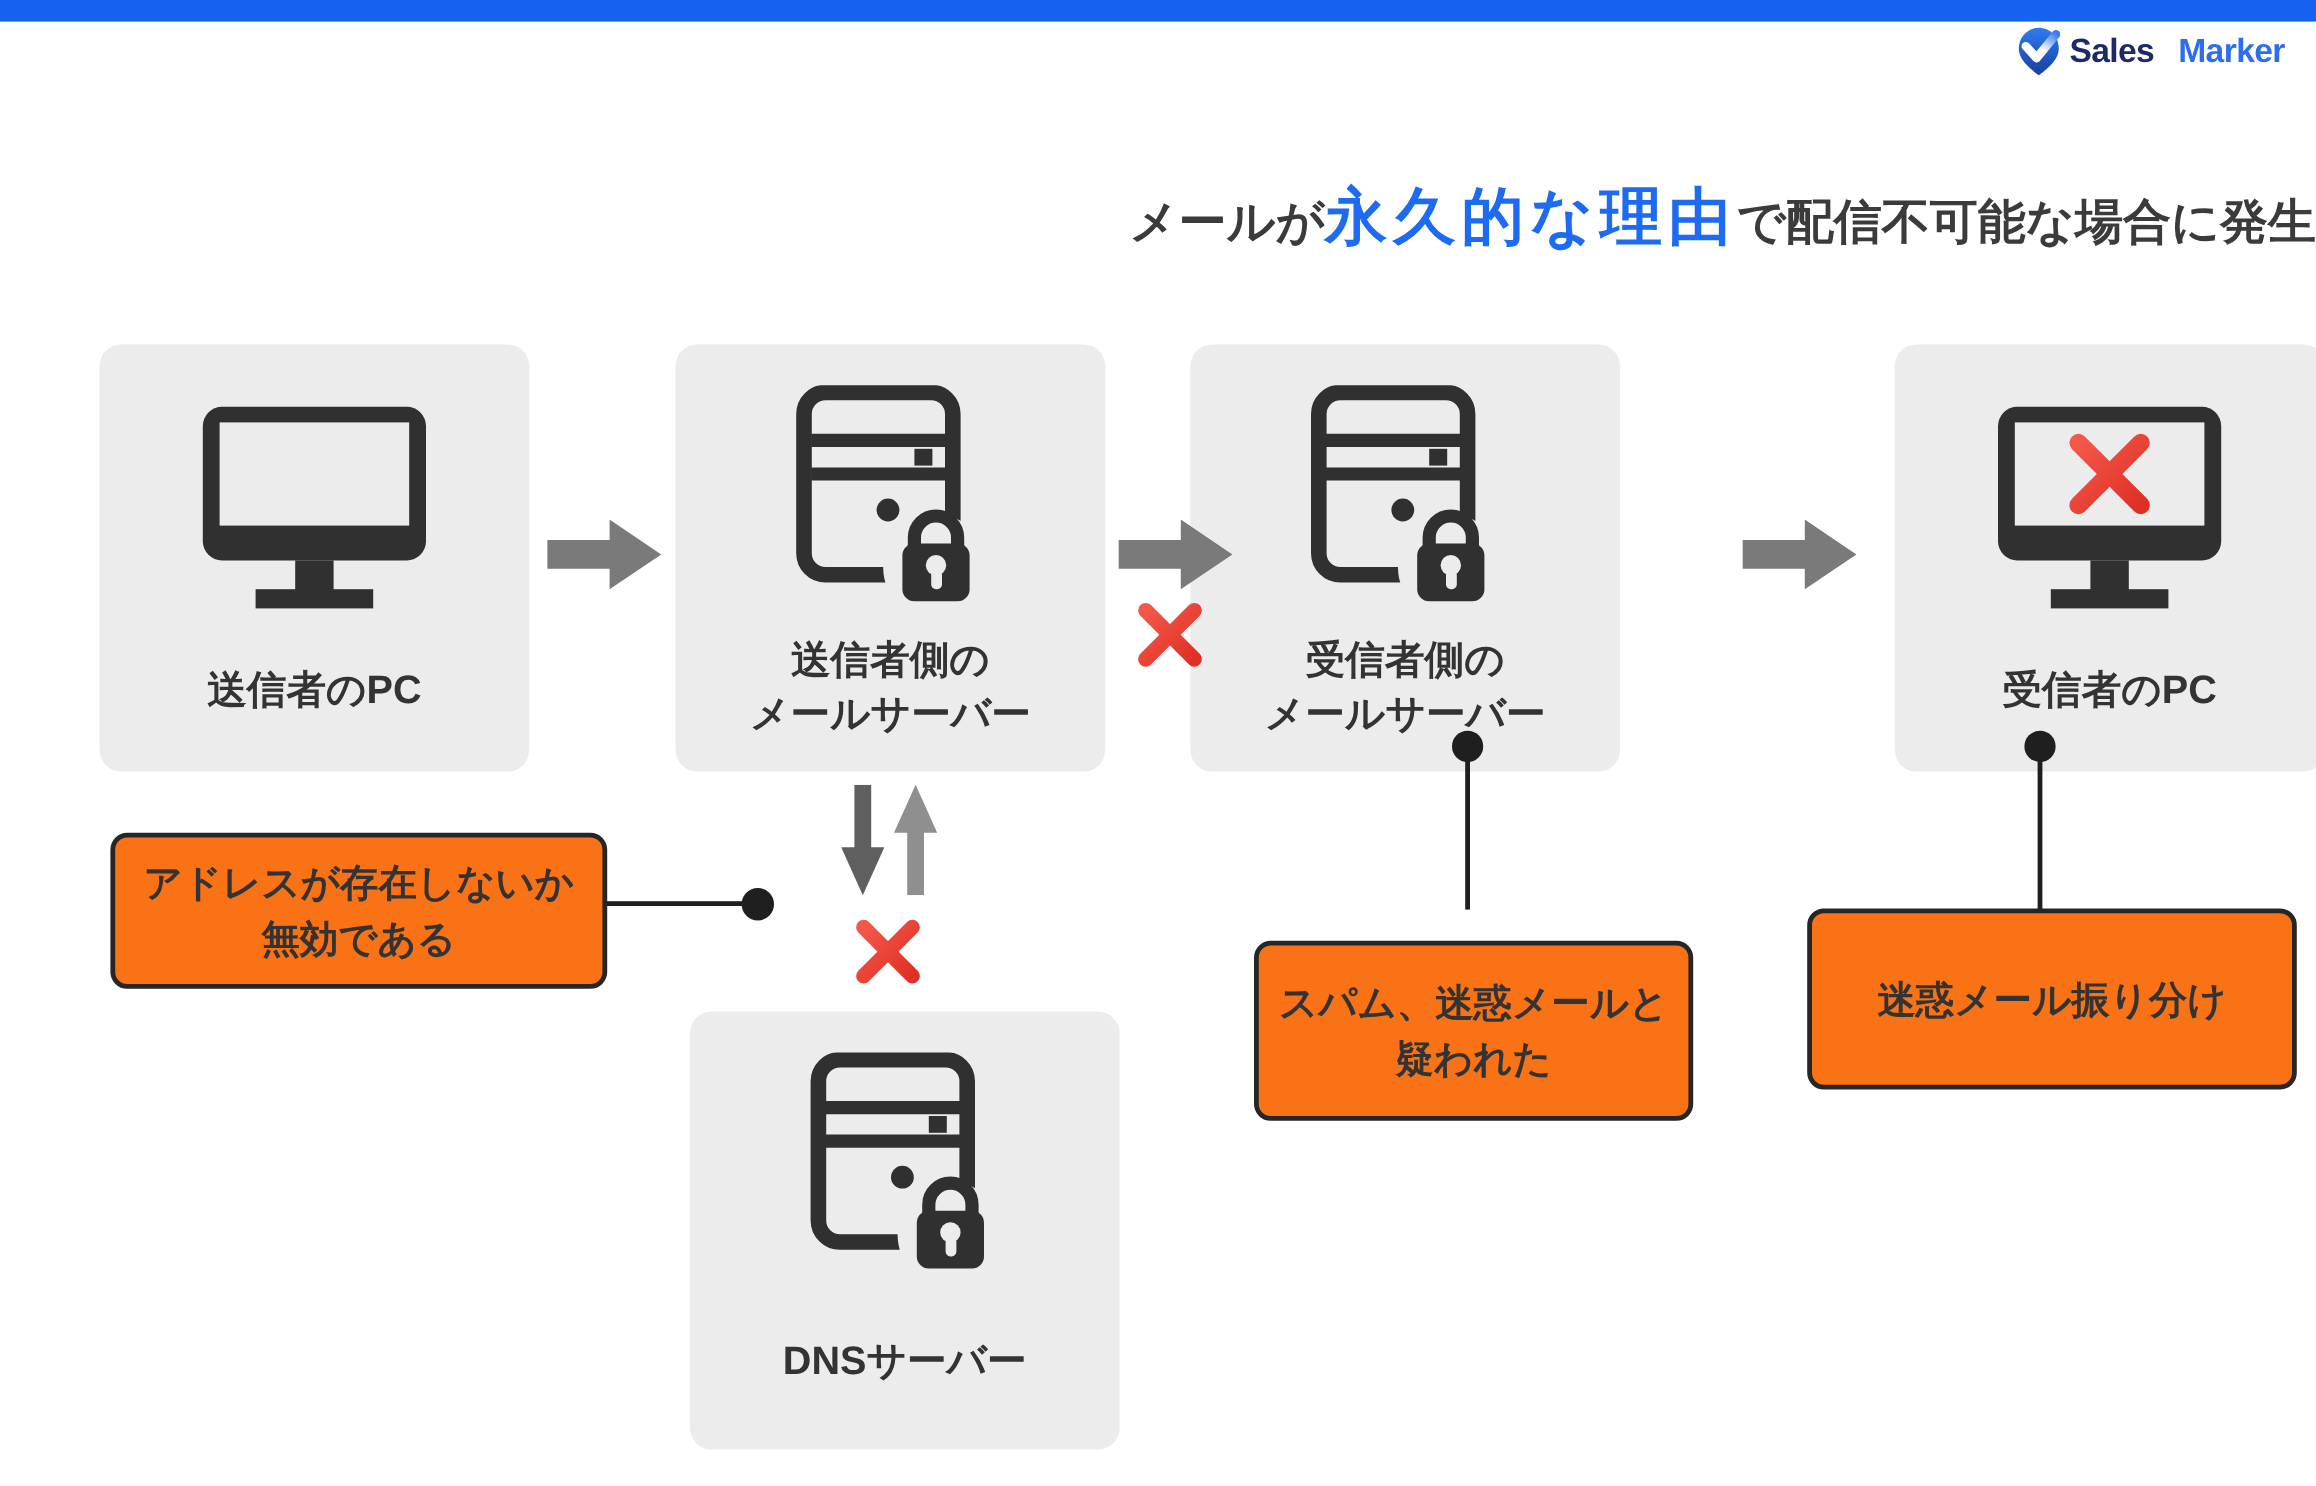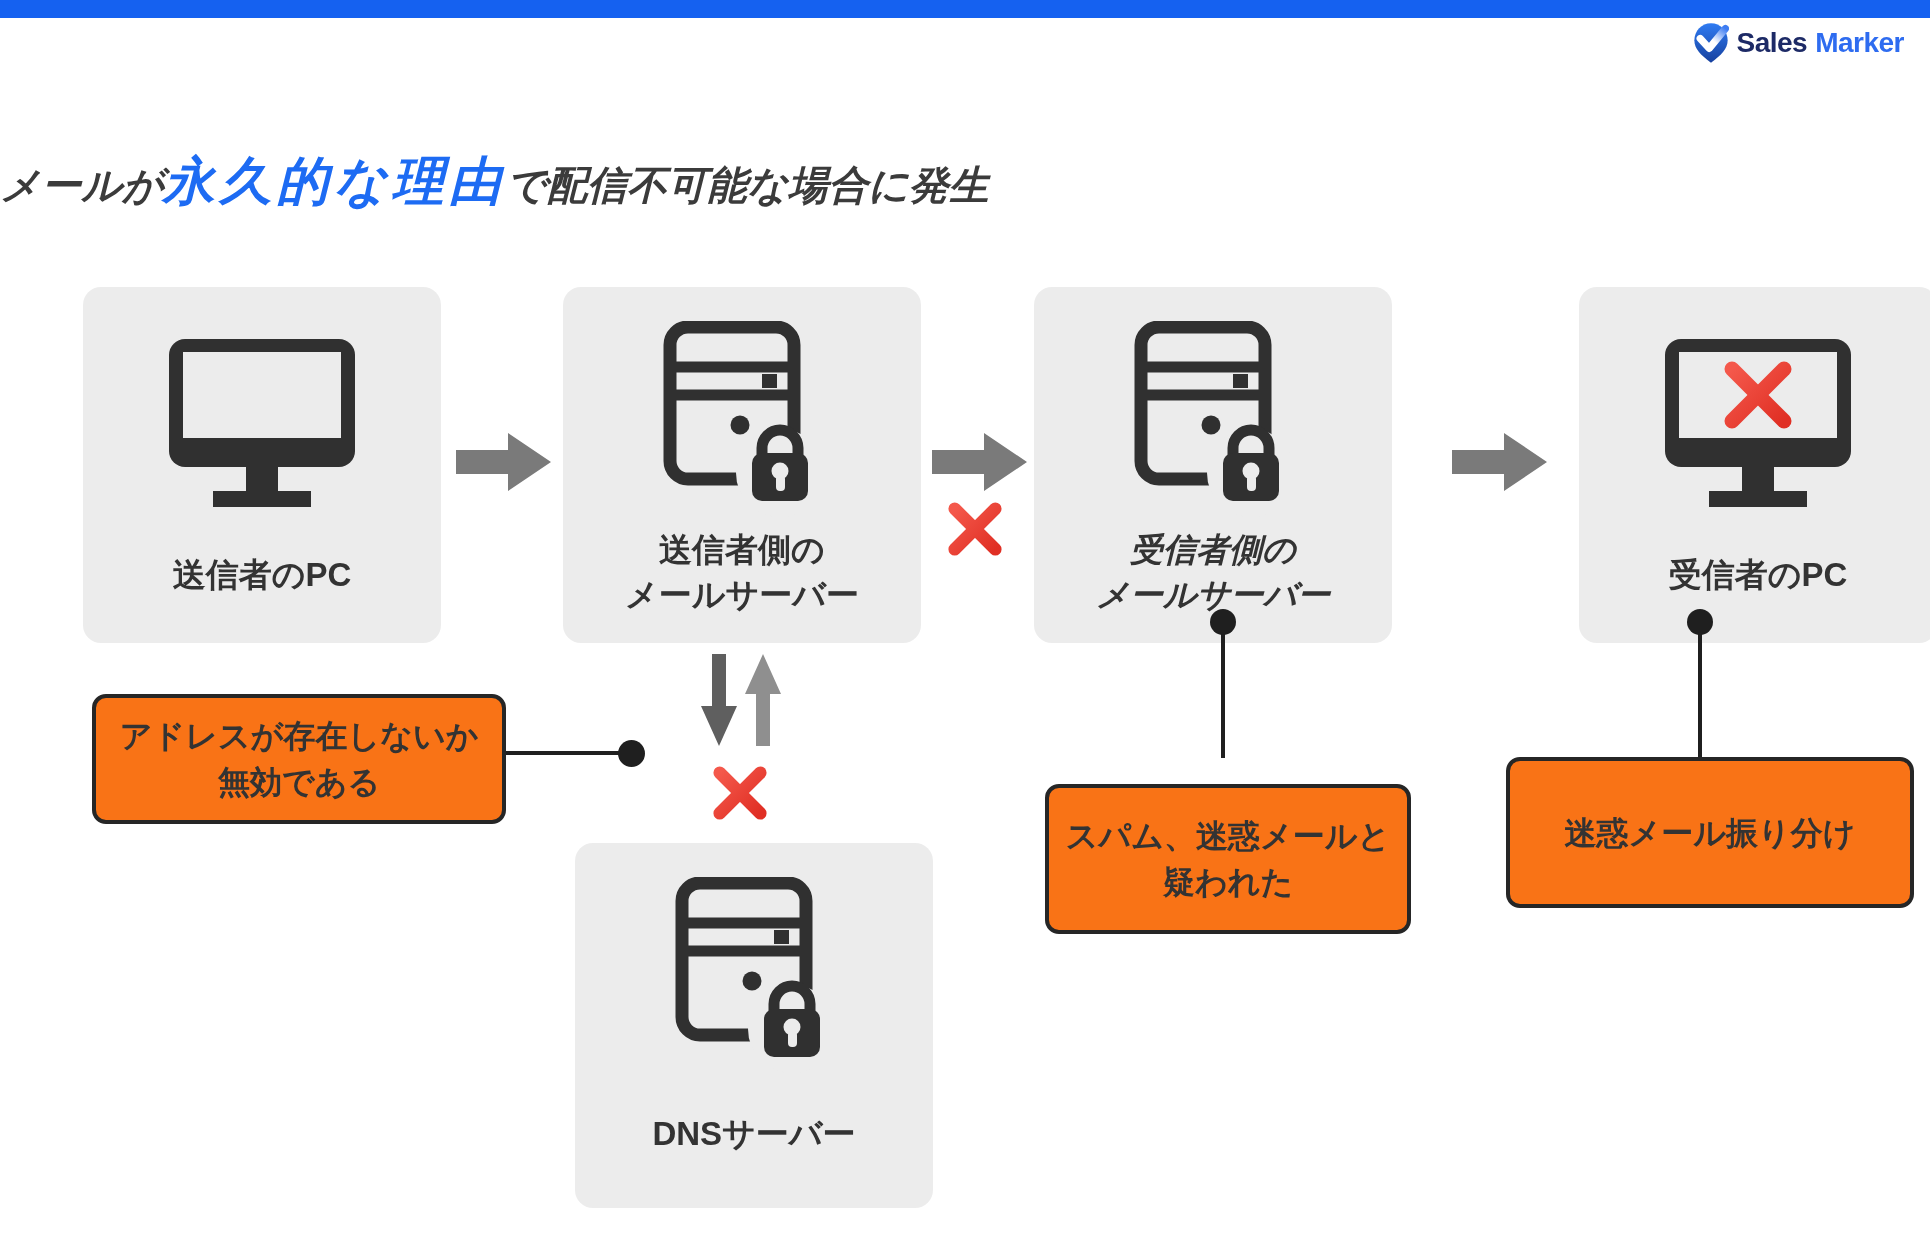--- a/index.html
+++ b/index.html
@@ -4,34 +4,34 @@
 <style>
   html,body{margin:0;padding:0;background:#ffffff;}
   .canvas{
     position:relative;width:1930px;height:1238px;background:#ffffff;overflow:hidden;
     font-family:"Liberation Sans","DejaVu Sans",sans-serif;
   }
   .topbar{position:absolute;left:0;top:0;width:100%;height:18px;background:#1561f0;}
 
   
   .logo{position:absolute;top:22px;right:26px;display:flex;align-items:center;gap:7px;}
-  .logo-text{font-size:28px;font-weight:800;letter-spacing:-0.5px;display:flex;gap:8px;}
+  .logo-text{font-size:28px;font-weight:800;letter-spacing:-0.5px;display:flex;gap:20px;}
   .logo-sales{color:#1d2a66;}
   .logo-marker{color:#2e6cf0;}
 
   .title{position:absolute;left:83px;top:100px;margin:0;font-size:52px;font-weight:bold;color:#3d3d3d;letter-spacing:1px;}
 
-  .subtitle{position:absolute;left:0;top:146px;width:100%;text-align:left;font-weight:bold;color:#3b3b3b;font-size:40px;line-height:70px;white-space:nowrap;font-style:italic;}
+  .subtitle{position:absolute;left:0;top:146px;width:100%;text-align:right;font-weight:bold;color:#3b3b3b;font-size:40px;line-height:70px;white-space:nowrap;}
   .subtitle .hl{font-size:52px;color:#1d6bf3;letter-spacing:5px;}
 
   
   .node{position:absolute;width:358px;height:356px;background:#ececec;border-radius:18px;}
   .node-sender-pc{left:83px;top:287px;}
   .node-sender-server{left:563px;top:287px;}
-  .node-receiver-server{left:1034px;top:287px;font-style:italic;}
+  .node-receiver-server{left:992px;top:287px;}
   .node-receiver-pc{left:1543px;top:287px;margin-left:36px;}
   .node-dns{left:563px;top:843px;height:365px;margin-left:12px;}
   .node-icon{position:absolute;left:50%;transform:translateX(-50%);}
   .monitor-icon{top:50px;}
   .server-icon{top:34px;}
   .node-label{position:absolute;left:0;width:100%;text-align:center;font-size:33px;font-weight:bold;color:#333333;line-height:45px;white-space:nowrap;}
   .label-one{top:265px;}
   .label-two{top:240px;}
   .label-dns{top:268px;}
 

